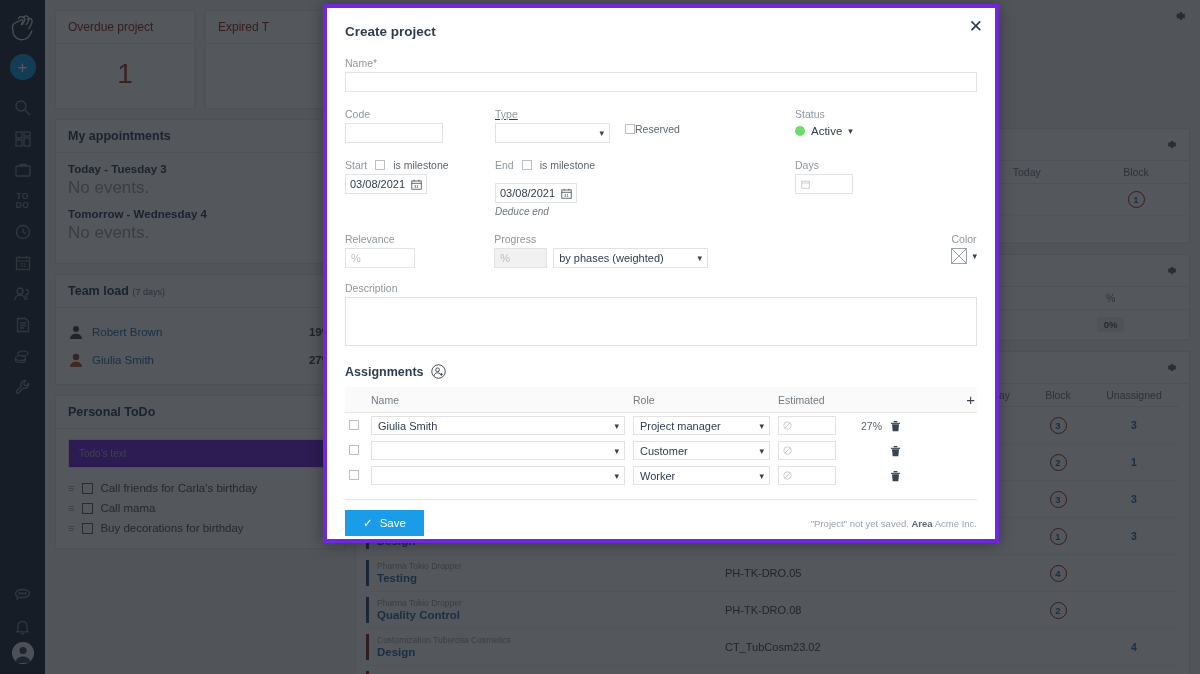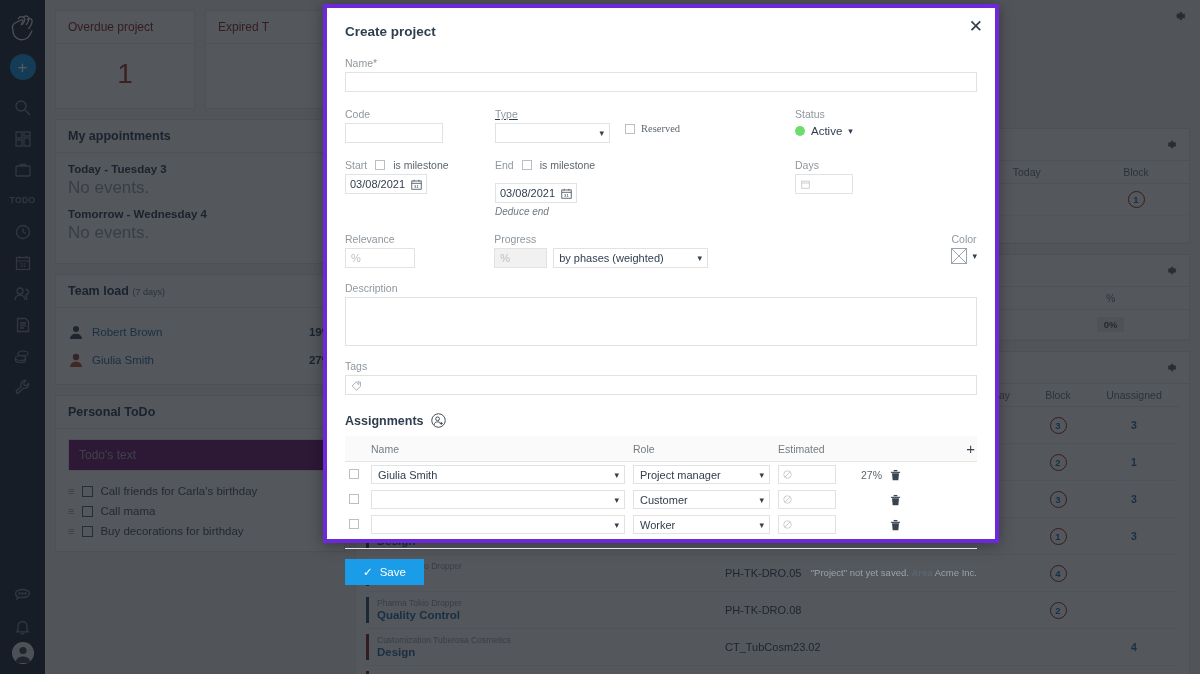--- a/index.html
+++ b/index.html
@@ -25,21 +25,21 @@
   #sidebar .plus {
     width: 26px; height: 26px; border-radius: 50%; background: #1b9ce8;
     display: flex; align-items: center; justify-content: center;
     color: #fff; font-size: 17px; line-height: 1; margin-bottom: 12px;
   }
   .sb-icon {
     width: 45px; height: 31px; display: flex; align-items: center;
     justify-content: center; color: #9aa5b1; opacity: .78;
   }
   .sb-icon.todo { font-size: 8.5px; font-weight: bold; letter-spacing: .4px;
-    line-height: 8.5px; flex-direction: row; color:#9aa5b1;}
+    line-height: 8.5px; flex-direction: column; color:#9aa5b1;}
   #sidebar .spacer { flex: 1 1 auto; }
   #sidebar .avatar {
     width: 22px; height: 22px; border-radius: 50%; background: #c9cfd6;
     margin-bottom: 10px; display:flex; align-items:center; justify-content:center;
     overflow:hidden;
   }
 
   
   #main { flex: 1 1 auto; background: #efefef; position: relative; overflow: hidden; }
   #main-inner { position: absolute; inset: 0; display: flex; gap: 10px; padding: 10px 10px 0 10px; }
@@ -63,22 +63,22 @@
 
   .appt-day { font-size: 11.5px; font-weight: bold; color: #2f4257; margin-bottom: 3px; }
   .appt-none { font-size: 17px; color: #9aa2ab; margin-bottom: 10px; }
 
   .team-row { display: flex; align-items: center; padding: 6px 0; }
   .team-av { width: 16px; height: 16px; margin-right: 8px; }
   .team-name { color: #2e6da4; font-size: 11.5px; flex: 1 1 auto; }
   .team-pct { font-size: 11.5px; font-weight: bold; color: #2f4257; }
 
   .todo-input {
-    width: 100%; border: 1px solid #e0e0e0; background: #701a75; padding: 8px 10px;
-    font-size: 12px; color: #a9b0b7; margin-bottom: 10px;
+    width: 100%; border: 1px solid #e0e0e0; background: #6d28d9; padding: 8px 10px;
+    font-size: 10px; color: #a9b0b7; margin-bottom: 10px;
   }
   .todo-item { display: flex; align-items: center; padding: 4px 0; font-size: 11.5px; color: #4b5561; }
   .todo-grip { color: #9aa2ab; margin-right: 8px; font-size: 11px; }
   .todo-box { width: 11px; height: 11px; border: 1.5px solid #5a646f; margin-right: 7px; }
 
   
   .mini-table { width: 100%; border-collapse: collapse; font-size: 10.5px; }
   .mini-table th {
     font-weight: normal; color: #6b7785; padding: 5px 6px; text-align: center;
     border-bottom: 1px solid #e7e7e7;
@@ -568,21 +568,21 @@
       <div class="fld-label">Code</div>
       <div class="inp" style="width:98px;"></div>
     </div>
     <div style="width:115px;text-decoration:underline;">
       <div class="fld-label">Type</div>
       <div class="sel">
         <span></span>
         <span class="caret">▾</span>
       </div>
     </div>
-    <div style="width:185px;padding-top:15px;padding-left:15px;display:flex;align-items:center;gap:6px;font-family:Liberation Serif, serif;">
+    <div style="width:185px;padding-top:15px;padding-left:15px;display:flex;align-items:center;">
       <span class="chk"></span>
       <span class="mini-lbl">Reserved</span>
     </div>
     <div style="flex:1 1 auto;">
       <div class="fld-label">Status</div>
       <div style="display:flex;align-items:center;gap:6px;padding-top:2px;">
         <span style="width:10px;height:10px;border-radius:50%;background:#6ddc6d;display:inline-block;"></span>
         <span style="font-size:11.5px;">Active</span>
         <span style="font-size:9px;color:#32404f;">▾</span>
       </div>
@@ -669,31 +669,20 @@
         <span style="font-size:9px;color:#32404f;">▾</span>
       </div>
     </div>
   </div>
 
   <div style="margin-top:14px;">
     <div class="fld-label">Description</div>
     <div style="border:1px solid #e2e2e2;height:49px;background:#fff;"></div>
   </div>
 
-  <div style="margin-top:14px;">
-    <div class="fld-label">Tags</div>
-    <div class="inp wide">
-      <span>
-        <svg width="11" height="11" viewBox="0 0 14 14" fill="none" stroke="#9aa2ab" stroke-width="1.1">
-            <path d="M1.5 7.5l5-5H12V8l-5 5z"></path>
-            <circle cx="9.3" cy="4.7" r=".9"></circle>
-          </svg>
-      </span>
-    </div>
-  </div>
 
   <div style="margin-top:18px;">
     <div class="asg-title">
       <span>Assignments</span>
       <span>
         <svg width="15" height="15" viewBox="0 0 16 16" fill="none" stroke="#3a444e" stroke-width="1">
             <circle cx="8" cy="8" r="7.2"></circle>
             <circle cx="7" cy="6.2" r="2"></circle>
             <path d="M3.4 12.6c0-2 1.7-3.2 3.6-3.2 1.1 0 2.1.4 2.8 1"></path>
             <path d="M11 9.5v3.2M9.4 11.1h3.2"></path>

